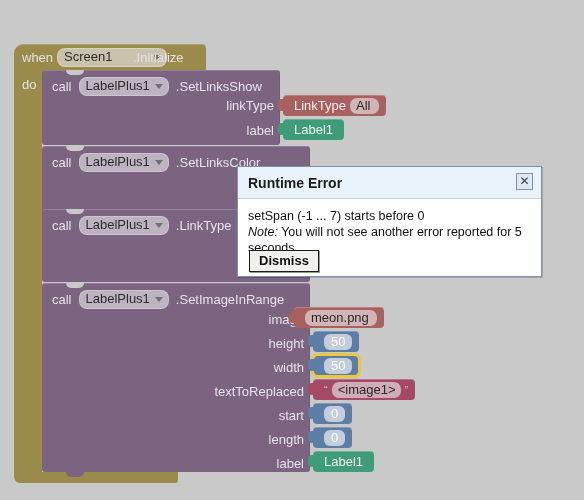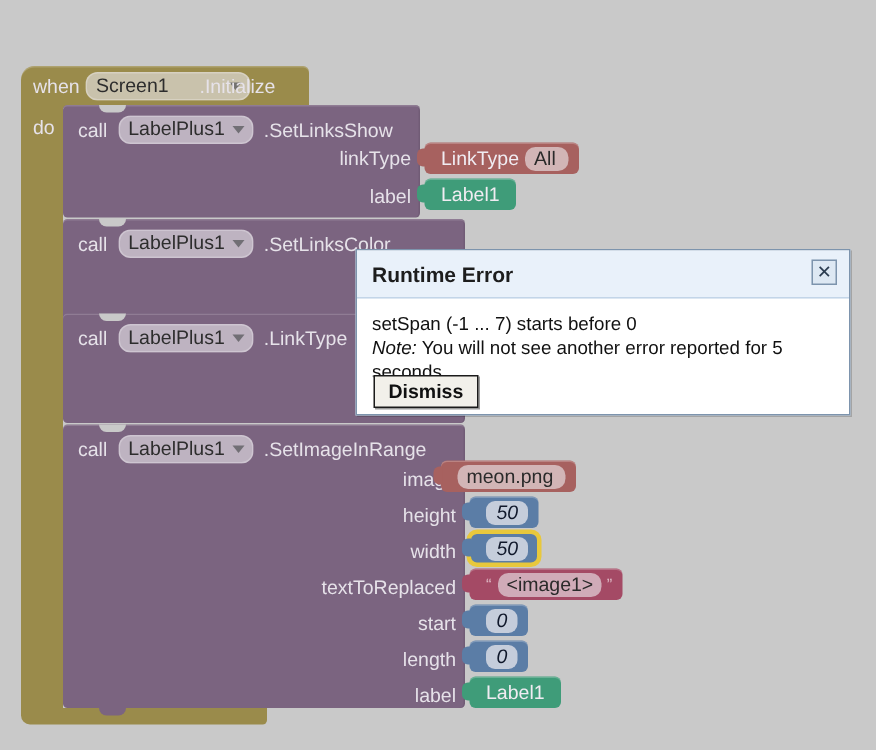--- a/index.html
+++ b/index.html
@@ -153,34 +153,33 @@
     background: rgba(238,236,240,.60);
     border-radius: 7px;
     padding: 0px 5px 1px 6px;
     color: #2a2a2a;
     display: inline-flex; align-items: flex-end; gap: 3px;
   }
   .val .plain-num {
     background: rgba(238,236,240,.72);
     border-radius: 6px;
     padding: 0 7px 1px 7px;
-    color: #0f172a;
-    font-style: italic;
+    color: #ffffff;
   }
   .val .quote {
     color: #e7c9d3;
     font-size: 11px;
     opacity: .85;
   }
 
   
   .dialog {
     position: absolute;
     left: 237px; top: 166px;
-    width: 330px; height: 111px;
+    width: 305px; height: 111px;
     background: #ffffff;
     border: 1px solid #7d94ad;
     box-shadow: 1px 1px 0 rgba(0,0,0,.18);
     box-sizing: border-box;
   }
   .dialog-titlebar {
     position: relative;
     height: 31px;
     background: #e9f1fa;
     border-bottom: 1px solid #c3d5e8;

